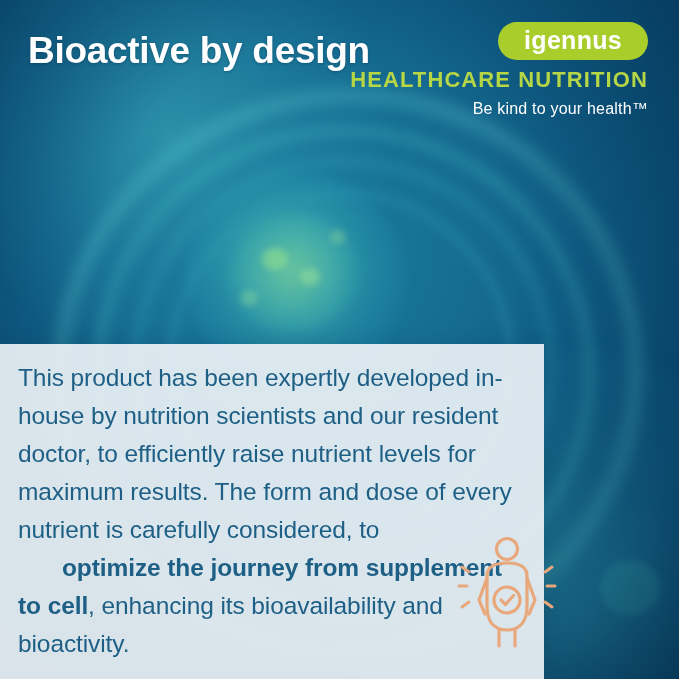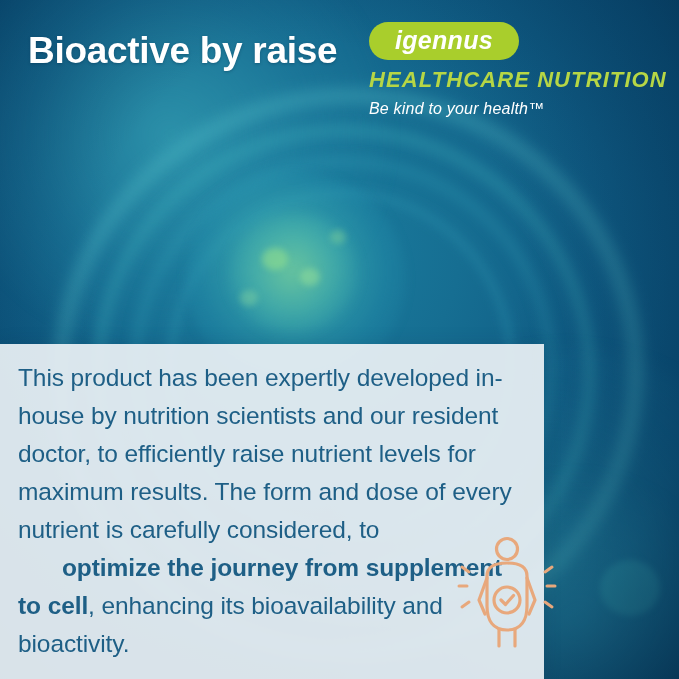--- a/index.html
+++ b/index.html
@@ -116,25 +116,24 @@
     color: #ffffff;
     font-size: 37px;
     font-weight: bold;
     letter-spacing: -0.3px;
     text-shadow: 0 1px 3px rgba(0,40,70,0.35);
   }
 
   
   .logo-block {
     position: absolute;
-    right: 10px;
+    right: 31px;
     top: 22px;
     width: 300px;
-    text-align: left;
-    font-style: italic;
+    text-align: right;
   }
   .logo-pill {
     display: inline-block;
     background: #a9ce2c;
     border-radius: 22px;
     padding: 5px 26px 7px 26px;
     color: #ffffff;
     font-size: 25px;
     font-weight: bold;
     letter-spacing: 0.3px;
@@ -204,21 +203,21 @@
   <div class="ring r4"></div>
   <div class="nucleus"></div>
   <div class="nucleus-core"></div>
   <div class="speck" style="left:262px;top:248px;width:26px;height:22px;background:rgba(150,225,140,0.55);"></div>
   <div class="speck" style="left:300px;top:268px;width:20px;height:18px;background:rgba(160,230,150,0.45);"></div>
   <div class="speck" style="left:240px;top:290px;width:18px;height:16px;background:rgba(140,220,160,0.40);"></div>
   <div class="speck" style="left:330px;top:230px;width:16px;height:14px;background:rgba(150,225,150,0.35);"></div>
   <div class="speck" style="left:600px;top:560px;width:60px;height:56px;background:rgba(70,190,190,0.28);"></div>
   <div class="vignette"></div>
 
-  <div class="headline">Bioactive by raise</div>
+  <div class="headline">Bioactive by design</div>
 
   <div class="logo-block">
     <div class="logo-pill">igennus</div>
     <div class="logo-sub">HEALTHCARE NUTRITION</div>
     <div class="logo-tag">Be kind to your health™</div>
   </div>
 
   <div class="card">
     <div class="card-text">
       <span>This product has been expertly developed in-house by nutrition scientists and our resident doctor, to efficiently raise nutrient levels for maximum results. The form and dose of every nutrient is carefully considered, to </span><b>optimize the journey from supplement to cell</b><span>, enhancing its bioavailability and bioactivity.</span>

